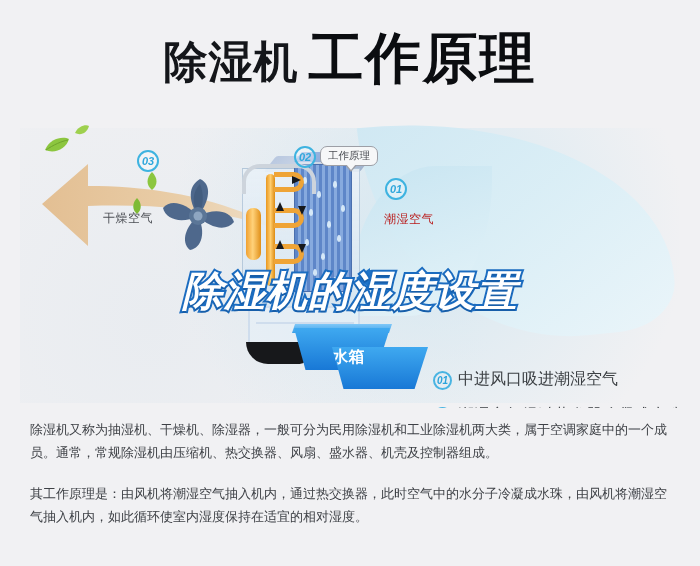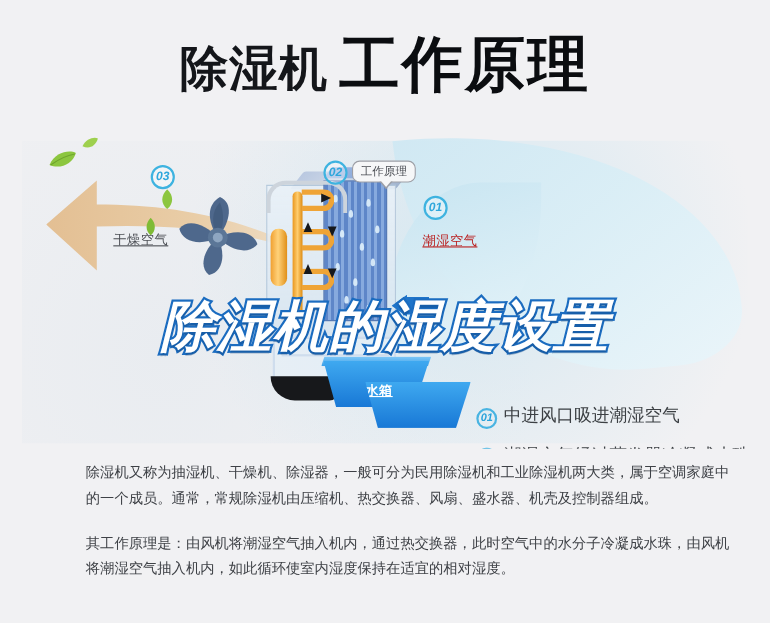--- a/index.html
+++ b/index.html
@@ -58,25 +58,24 @@
   
   .dryarrow {
     position:absolute; left:42px; top:42px; width:245px; height:112px;
   }
   .dryarrow svg { display:block; }
 
   
   .dlabel {
     position:absolute; font-size:11px; color:#55585e; white-space:nowrap;
     letter-spacing:.5px;
-    text-decoration:underline;
   }
   .dlabel.dry  { left:103px; top:92px; color:#4c4f55; font-size:12px; }
   .dlabel.wet  { left:384px; top:93px; color:#b91c1c; font-size:12px; }
-  .dlabel.tank { left:332px; top:229px; color:#ffffff; font-size:12px; font-weight:700; }
+  .dlabel.tank { left:332px; top:229px; color:#ffffff; font-size:16px; font-weight:700; }
 
   
   .numcircle {
     position:absolute; width:22px; height:22px; border-radius:50%;
     border:2px solid #3eb3e0; color:#2fa7dc;
     font-size:11px; font-weight:700; line-height:19px; text-align:center;
     background:rgba(255,255,255,.35); font-style:italic;
   }
   .numcircle.n03d { left:113px; top:32px;margin-left:24px; }
   .numcircle.n02d { left:294px; top:28px; }
@@ -189,41 +188,41 @@
     background:#17181b; border-radius:0 0 10px 26px;
   }
 
   
   .fan { position:absolute; left:152px; top:52px; width:92px; height:92px; }
   .leaf { position:absolute; }
 
   
   .overlay {
     position:absolute; left:0; top:264px; width:700px; text-align:center;
-    font-size:50px; font-weight:700; font-style:italic; color:#ffffff;
+    font-size:41px; font-weight:700; font-style:italic; color:#ffffff;
     letter-spacing:1px; white-space:nowrap;
     -webkit-text-stroke:4px #1b6cc0;
     paint-order:stroke fill;
     text-shadow:0 2px 0 rgba(18,70,126,.35);
   }
 
   
   .steps { position:absolute; left:433px; top:252px; width:250px; }
   .step { display:flex; align-items:flex-start; margin-bottom:16px; }
   .step .sn {
     flex:0 0 auto; width:19px; height:19px; margin-right:6px; margin-top:1px;
     border-radius:50%; border:2px solid #49b4e2; color:#2aa3db;
     font-size:10px; font-weight:700; font-style:italic;
     line-height:16px; text-align:center;
   }
   .step .stxt { font-size:16px; color:#3c4044; line-height:17px; white-space:nowrap; }
 
   
   .body { position:absolute; left:30px; top:418px; width:645px; }
-  .para { font-size:13px; line-height:23px; color:#3e4146; margin-bottom:18px;margin-left:48px; }
+  .para { font-size:13px; line-height:23px; color:#3e4146; margin-bottom:18px; }
   .para:last-child{ margin-bottom:0; }
 </style>
 </head>
 <body>
 
 <div class="page">
 
   <div class="header">
     <span class="t-small">除湿机</span><span class="t-big">工作原理</span>
   </div>

